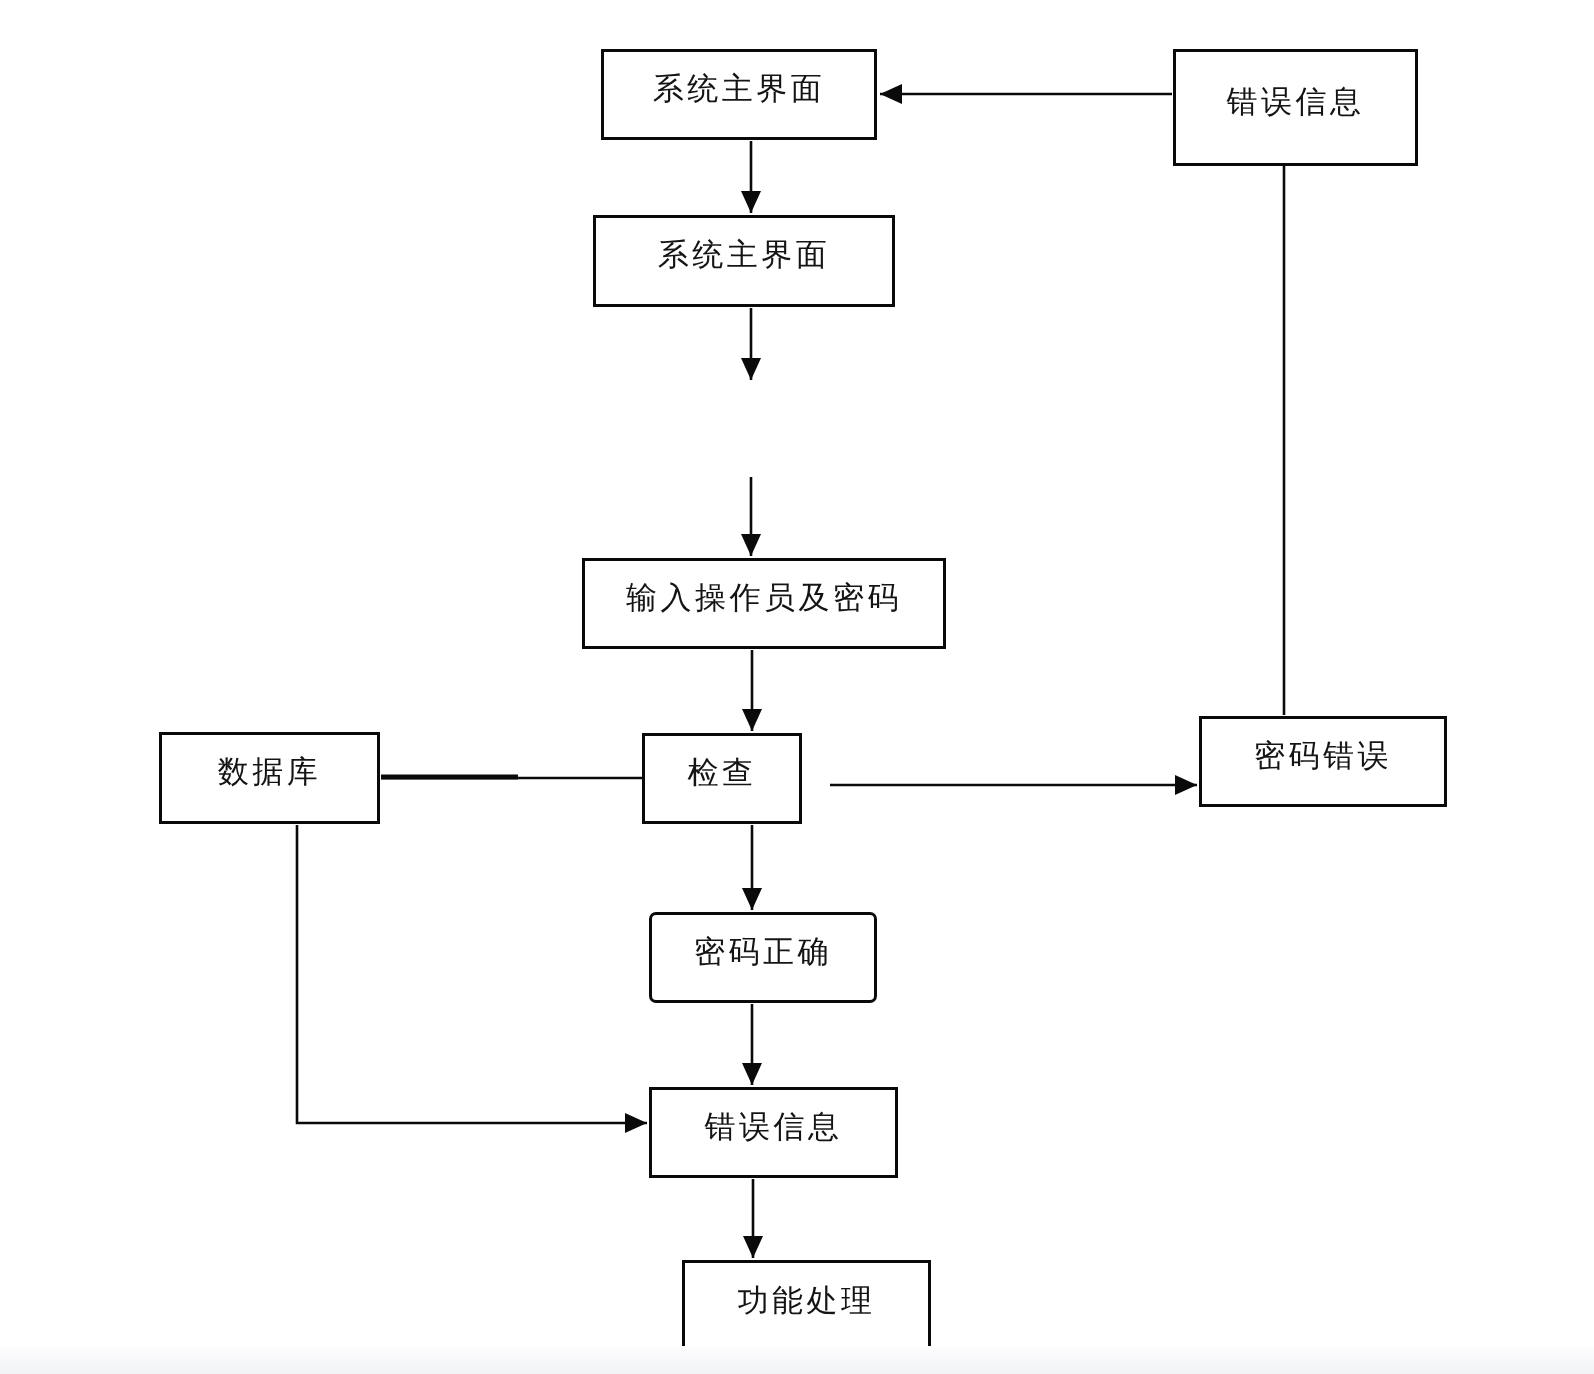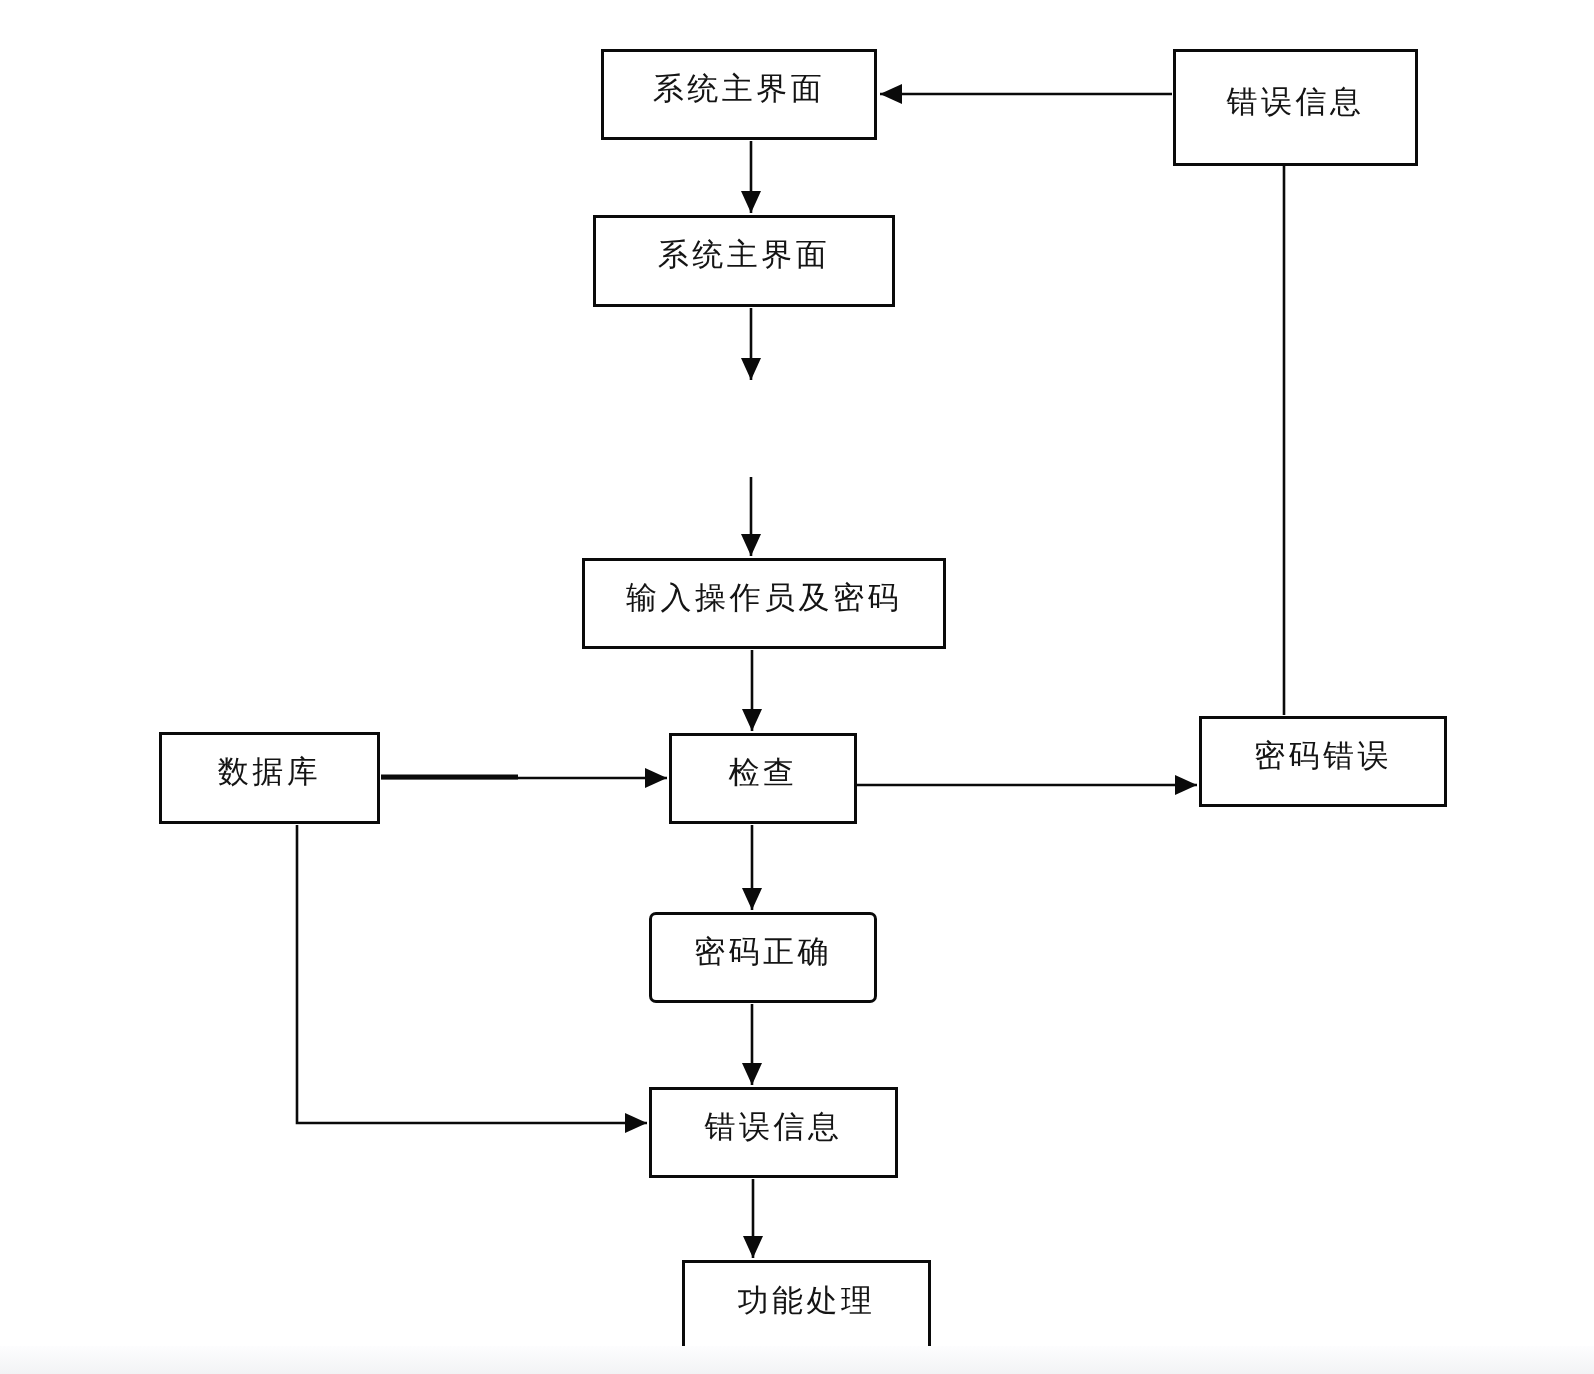--- a/index.html
+++ b/index.html
@@ -96,21 +96,21 @@
 
 
   <div class="node" style="left:582px; top:558px; width:364px; height:91px;">
     <span class="node-label">输入操作员及密码</span>
   </div>
 
   <div class="node" style="left:159px; top:732px; width:221px; height:92px;">
     <span class="node-label">数据库</span>
   </div>
 
-  <div class="node" style="left:669px; top:733px; width:188px; height:91px;">
+  <div class="node" style="left:642px; top:733px; width:160px; height:91px;">
     <span class="node-label">检查</span>
   </div>
 
   <div class="node" style="left:1199px; top:716px; width:248px; height:91px;">
     <span class="node-label">密码错误</span>
   </div>
 
   <div class="node" style="left:649px; top:912px; width:228px; height:91px;border-radius:7px;">
     <span class="node-label">密码正确</span>
   </div>

